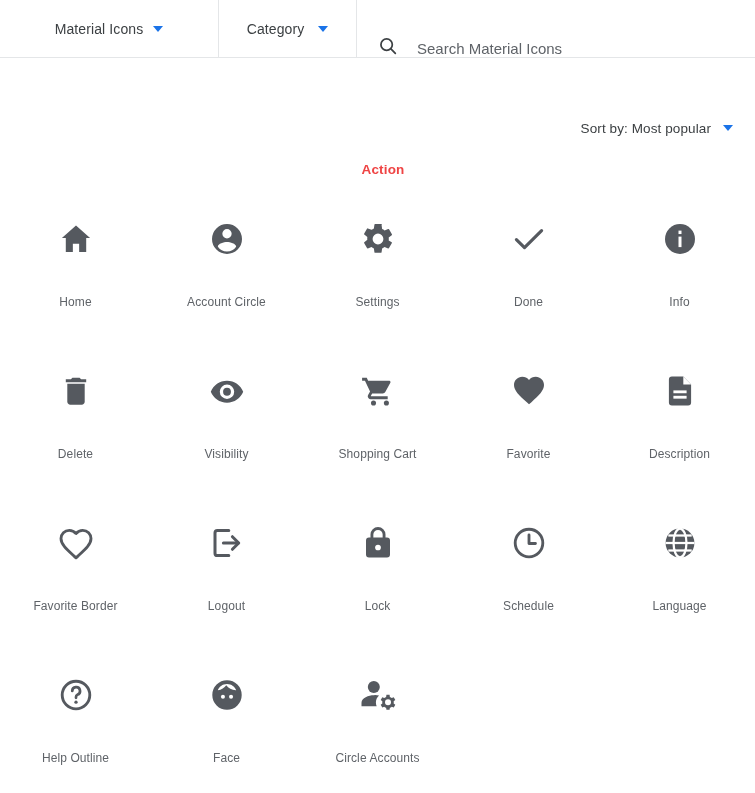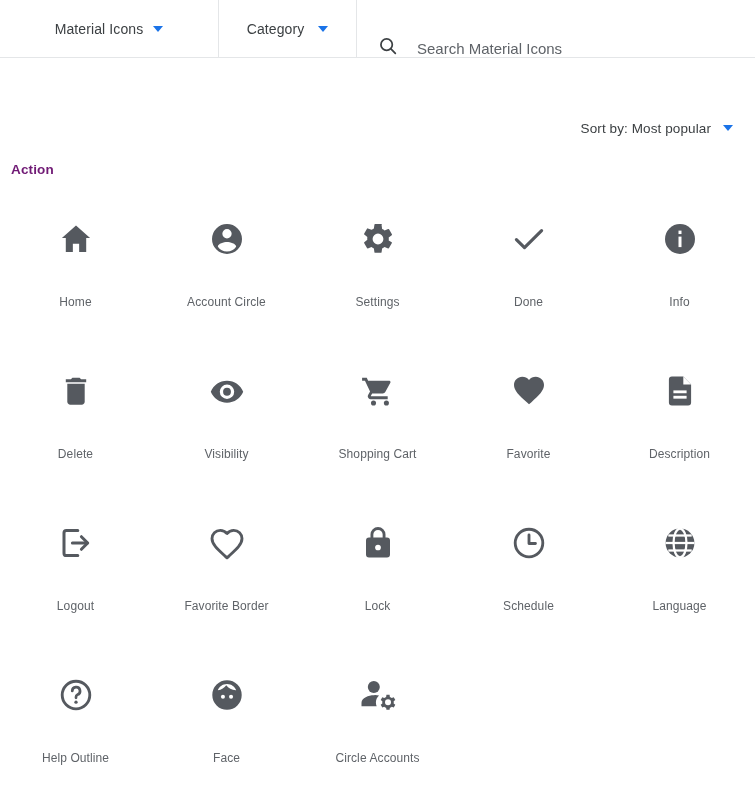--- a/index.html
+++ b/index.html
@@ -99,24 +99,25 @@
   .sort-label {
     font-size: 13.5px;
     color: #3c4043;
     letter-spacing: 0.1px;
   }
 
   
   .category-title {
     font-size: 13.5px;
     font-weight: bold;
-    color: #701a75;
+    color: #ef4444;
     padding-left: 11px;
     margin-top: 6px;
     letter-spacing: 0.15px;
+    text-align: center;
   }
 
   
   .grid {
     display: grid;
     grid-template-columns: repeat(5, 1fr);
     margin-top: 34px;
   }
   .icon-cell {
     height: 152px;
@@ -273,34 +274,34 @@
           <path d="M14.2 2.4v5.2h5.2z" fill="#ffffff"></path>
           <rect x="7.6" y="11.6" width="8.8" height="1.9" fill="#ffffff"></rect>
           <rect x="7.6" y="15.2" width="8.8" height="1.9" fill="#ffffff"></rect>
         </svg>
       </span>
       <span class="icon-label">Description</span>
     </div>
     <div class="icon-cell">
       <span class="icon-glyph">
         <svg viewBox="0 0 24 24">
+          <path d="M16.5 3.55c-1.74 0-3.41.81-4.5 2.09-1.09-1.28-2.76-2.09-4.5-2.09C4.42 3.55 2 5.97 2 9.05c0 3.77 3.4 6.85 8.55 11.54L12 21.9l1.45-1.32C18.6 15.9 22 12.82 22 9.05c0-3.08-2.42-5.5-5.5-5.5z" stroke="currentColor" fill="none" stroke-linecap="round" stroke-linejoin="round" stroke-width="1.9"></path>
+        </svg>
+      </span>
+      <span class="icon-label">Favorite Border</span>
+    </div>
+    <div class="icon-cell">
+      <span class="icon-glyph">
+        <svg viewBox="0 0 24 24">
           <path d="M13.2 3.6H5.6a1.6 1.6 0 0 0-1.6 1.6v13.6a1.6 1.6 0 0 0 1.6 1.6h7.6" stroke="currentColor" fill="none" stroke-linecap="round" stroke-linejoin="round" stroke-width="2"></path>
           <path d="M15.6 7.8 L19.8 12 L15.6 16.2" stroke="currentColor" fill="none" stroke-linecap="round" stroke-linejoin="round" stroke-width="2"></path>
           <line x1="19.4" y1="12" x2="9.6" y2="12" stroke="currentColor" fill="none" stroke-linecap="round" stroke-linejoin="round" stroke-width="2"></line>
         </svg>
       </span>
       <span class="icon-label">Logout</span>
-    </div>
-    <div class="icon-cell">
-      <span class="icon-glyph">
-        <svg viewBox="0 0 24 24">
-          <path d="M16.5 3.55c-1.74 0-3.41.81-4.5 2.09-1.09-1.28-2.76-2.09-4.5-2.09C4.42 3.55 2 5.97 2 9.05c0 3.77 3.4 6.85 8.55 11.54L12 21.9l1.45-1.32C18.6 15.9 22 12.82 22 9.05c0-3.08-2.42-5.5-5.5-5.5z" stroke="currentColor" fill="none" stroke-linecap="round" stroke-linejoin="round" stroke-width="1.9"></path>
-        </svg>
-      </span>
-      <span class="icon-label">Favorite Border</span>
     </div>
     <div class="icon-cell">
       <span class="icon-glyph">
         <svg viewBox="0 0 24 24">
           <path d="M18 8.4h-1V6.4a5 5 0 0 0-10 0v2H6a2 2 0 0 0-2 2v9.2a2 2 0 0 0 2 2h12a2 2 0 0 0 2-2V10.4a2 2 0 0 0-2-2zM8.9 6.4a3.1 3.1 0 0 1 6.2 0v2H8.9z"></path>
           <circle cx="12" cy="15" r="1.9" fill="#ffffff"></circle>
         </svg>
       </span>
       <span class="icon-label">Lock</span>
     </div>

